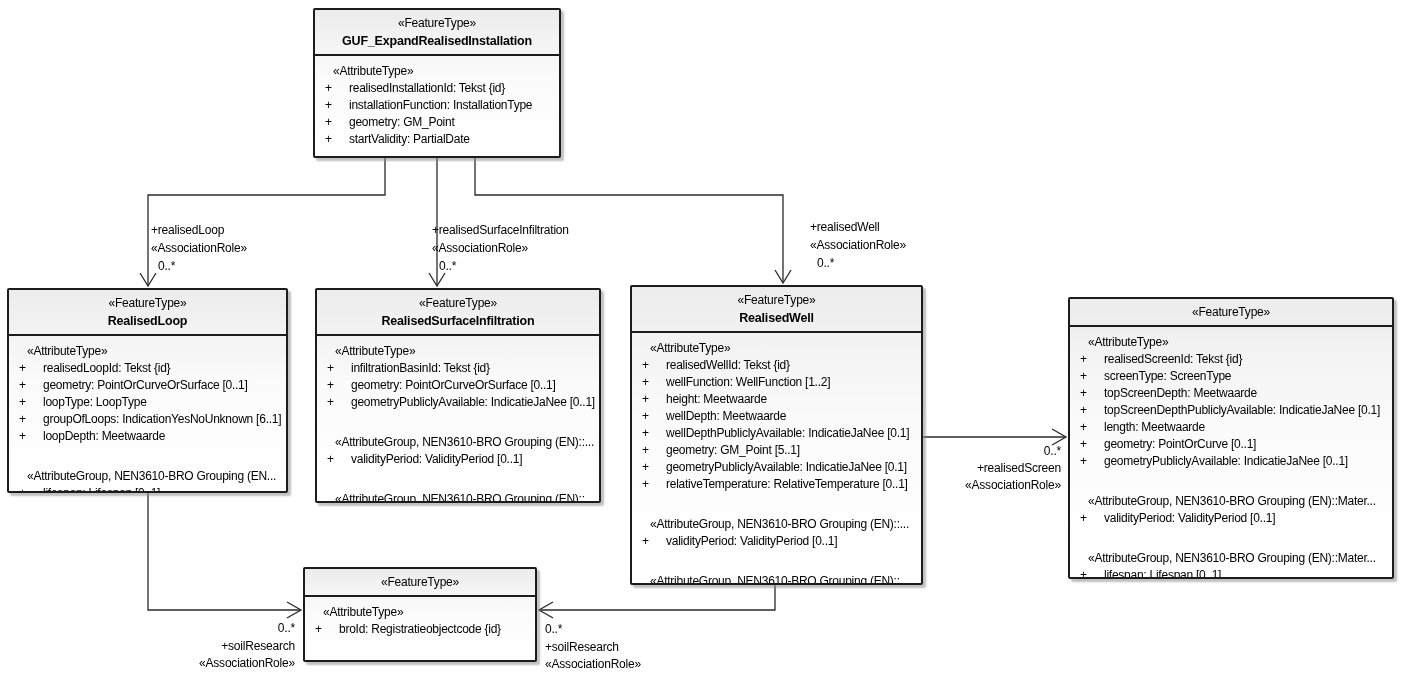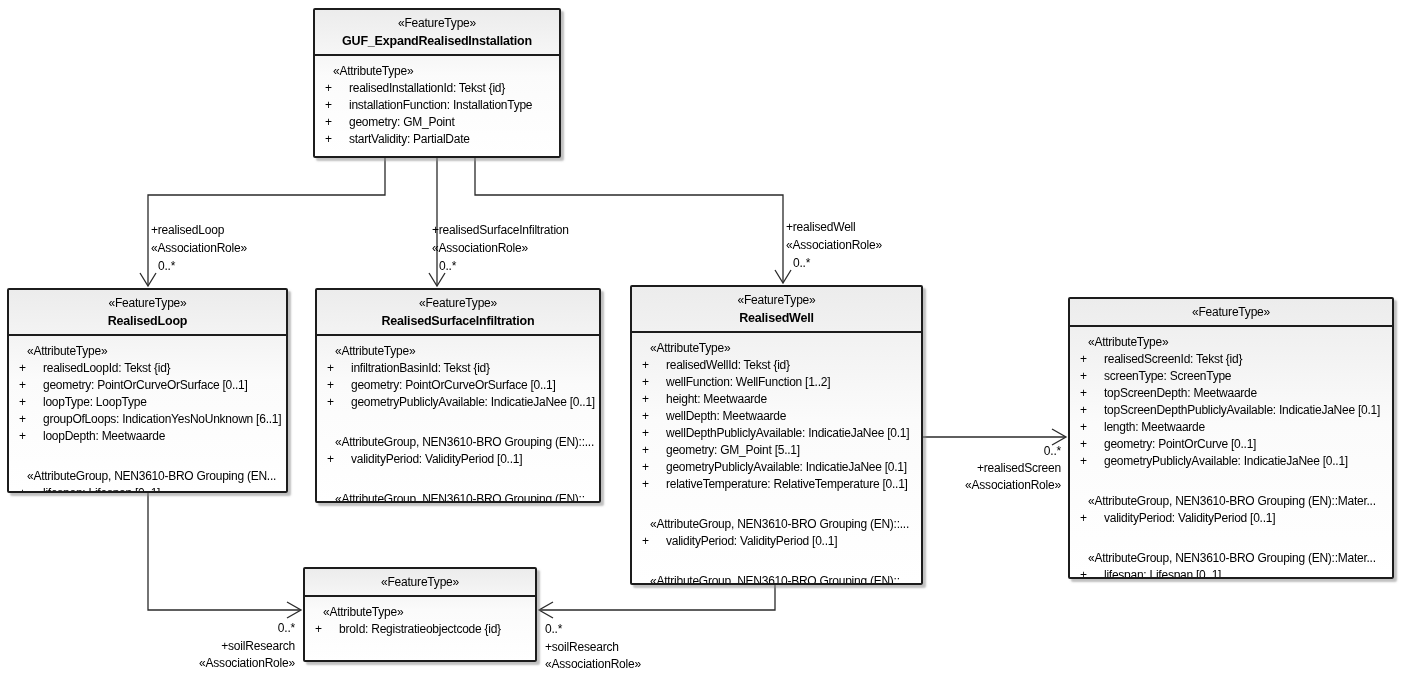--- a/index.html
+++ b/index.html
@@ -230,21 +230,21 @@
     <span>«AssociationRole»</span>
     <span class="mult-indent">0..*</span>
   </div>
 
   <div class="edge-label" style="left:432px; top:221px;">
     <span>+realisedSurfaceInfiltration</span>
     <span>«AssociationRole»</span>
     <span class="mult-indent">0..*</span>
   </div>
 
-  <div class="edge-label" style="left:786px; top:218px;">
+  <div class="edge-label" style="left:810px; top:218px;">
     <span>+realisedWell</span>
     <span>«AssociationRole»</span>
     <span class="mult-indent">0..*</span>
   </div>
 
   <div class="edge-label right" style="left:928px; top:443px; width:133px; line-height:17px;">
     <span>0..*</span>
     <span>+realisedScreen</span>
     <span>«AssociationRole»</span>
   </div>

